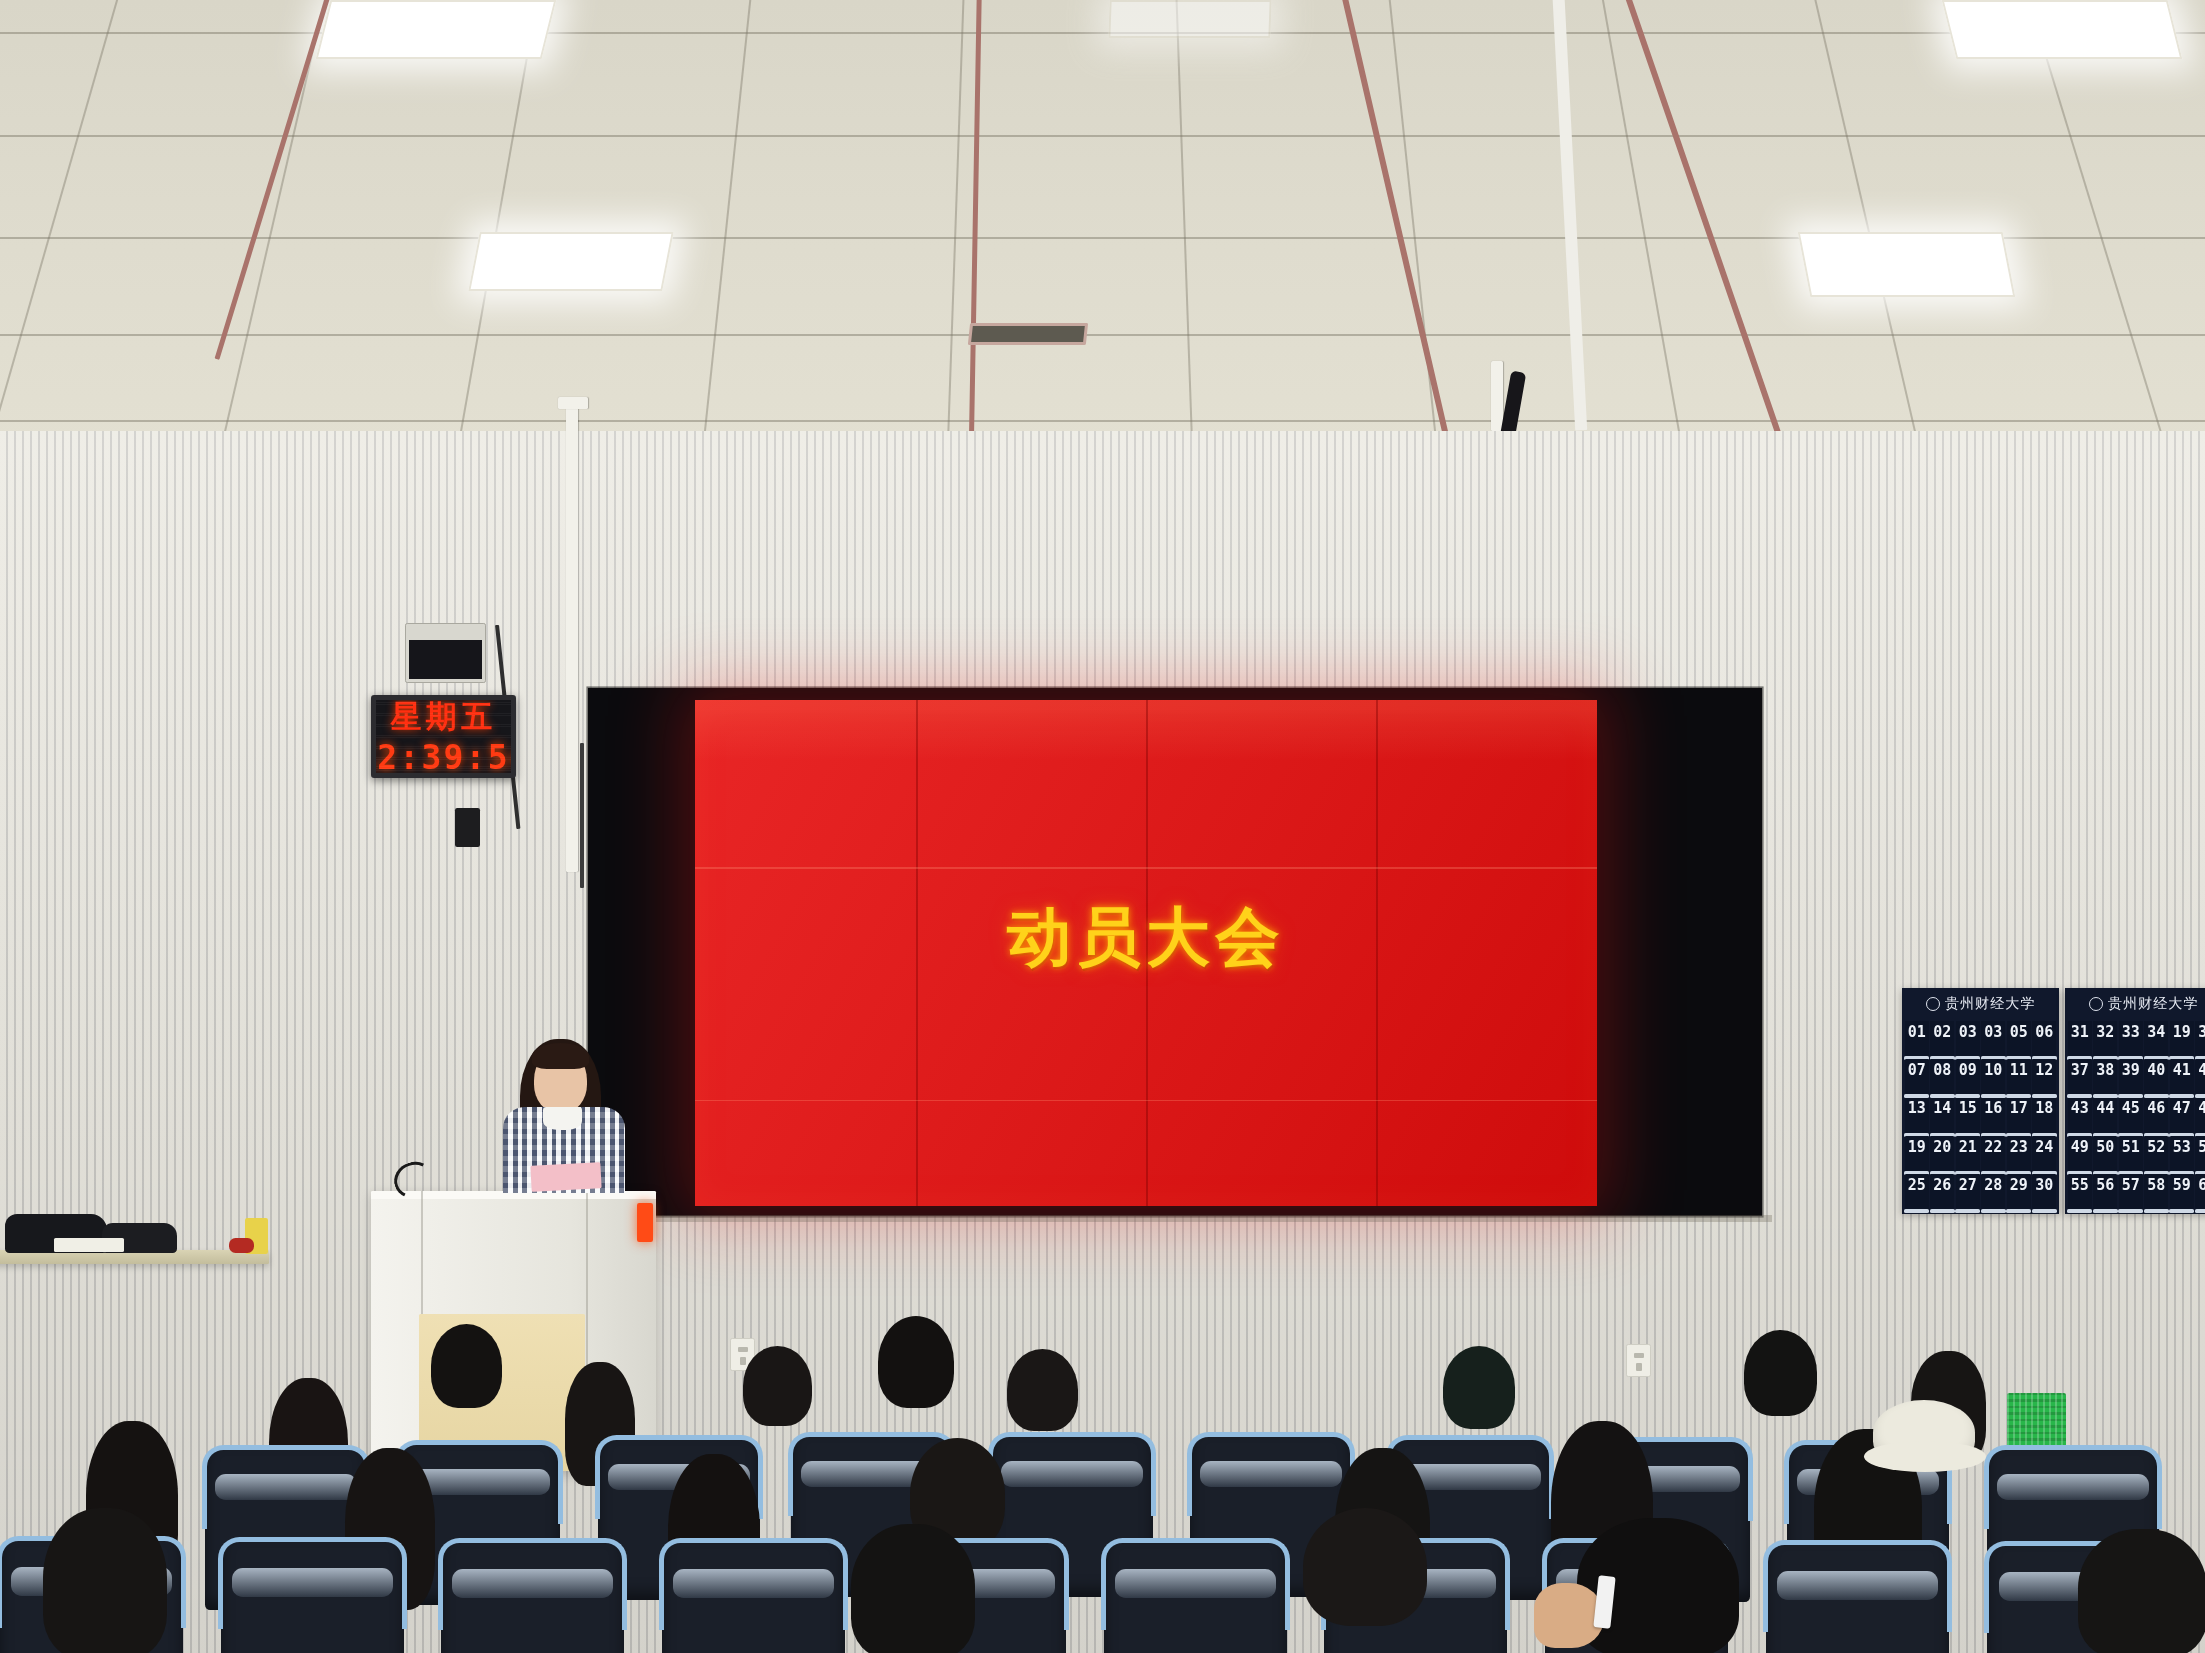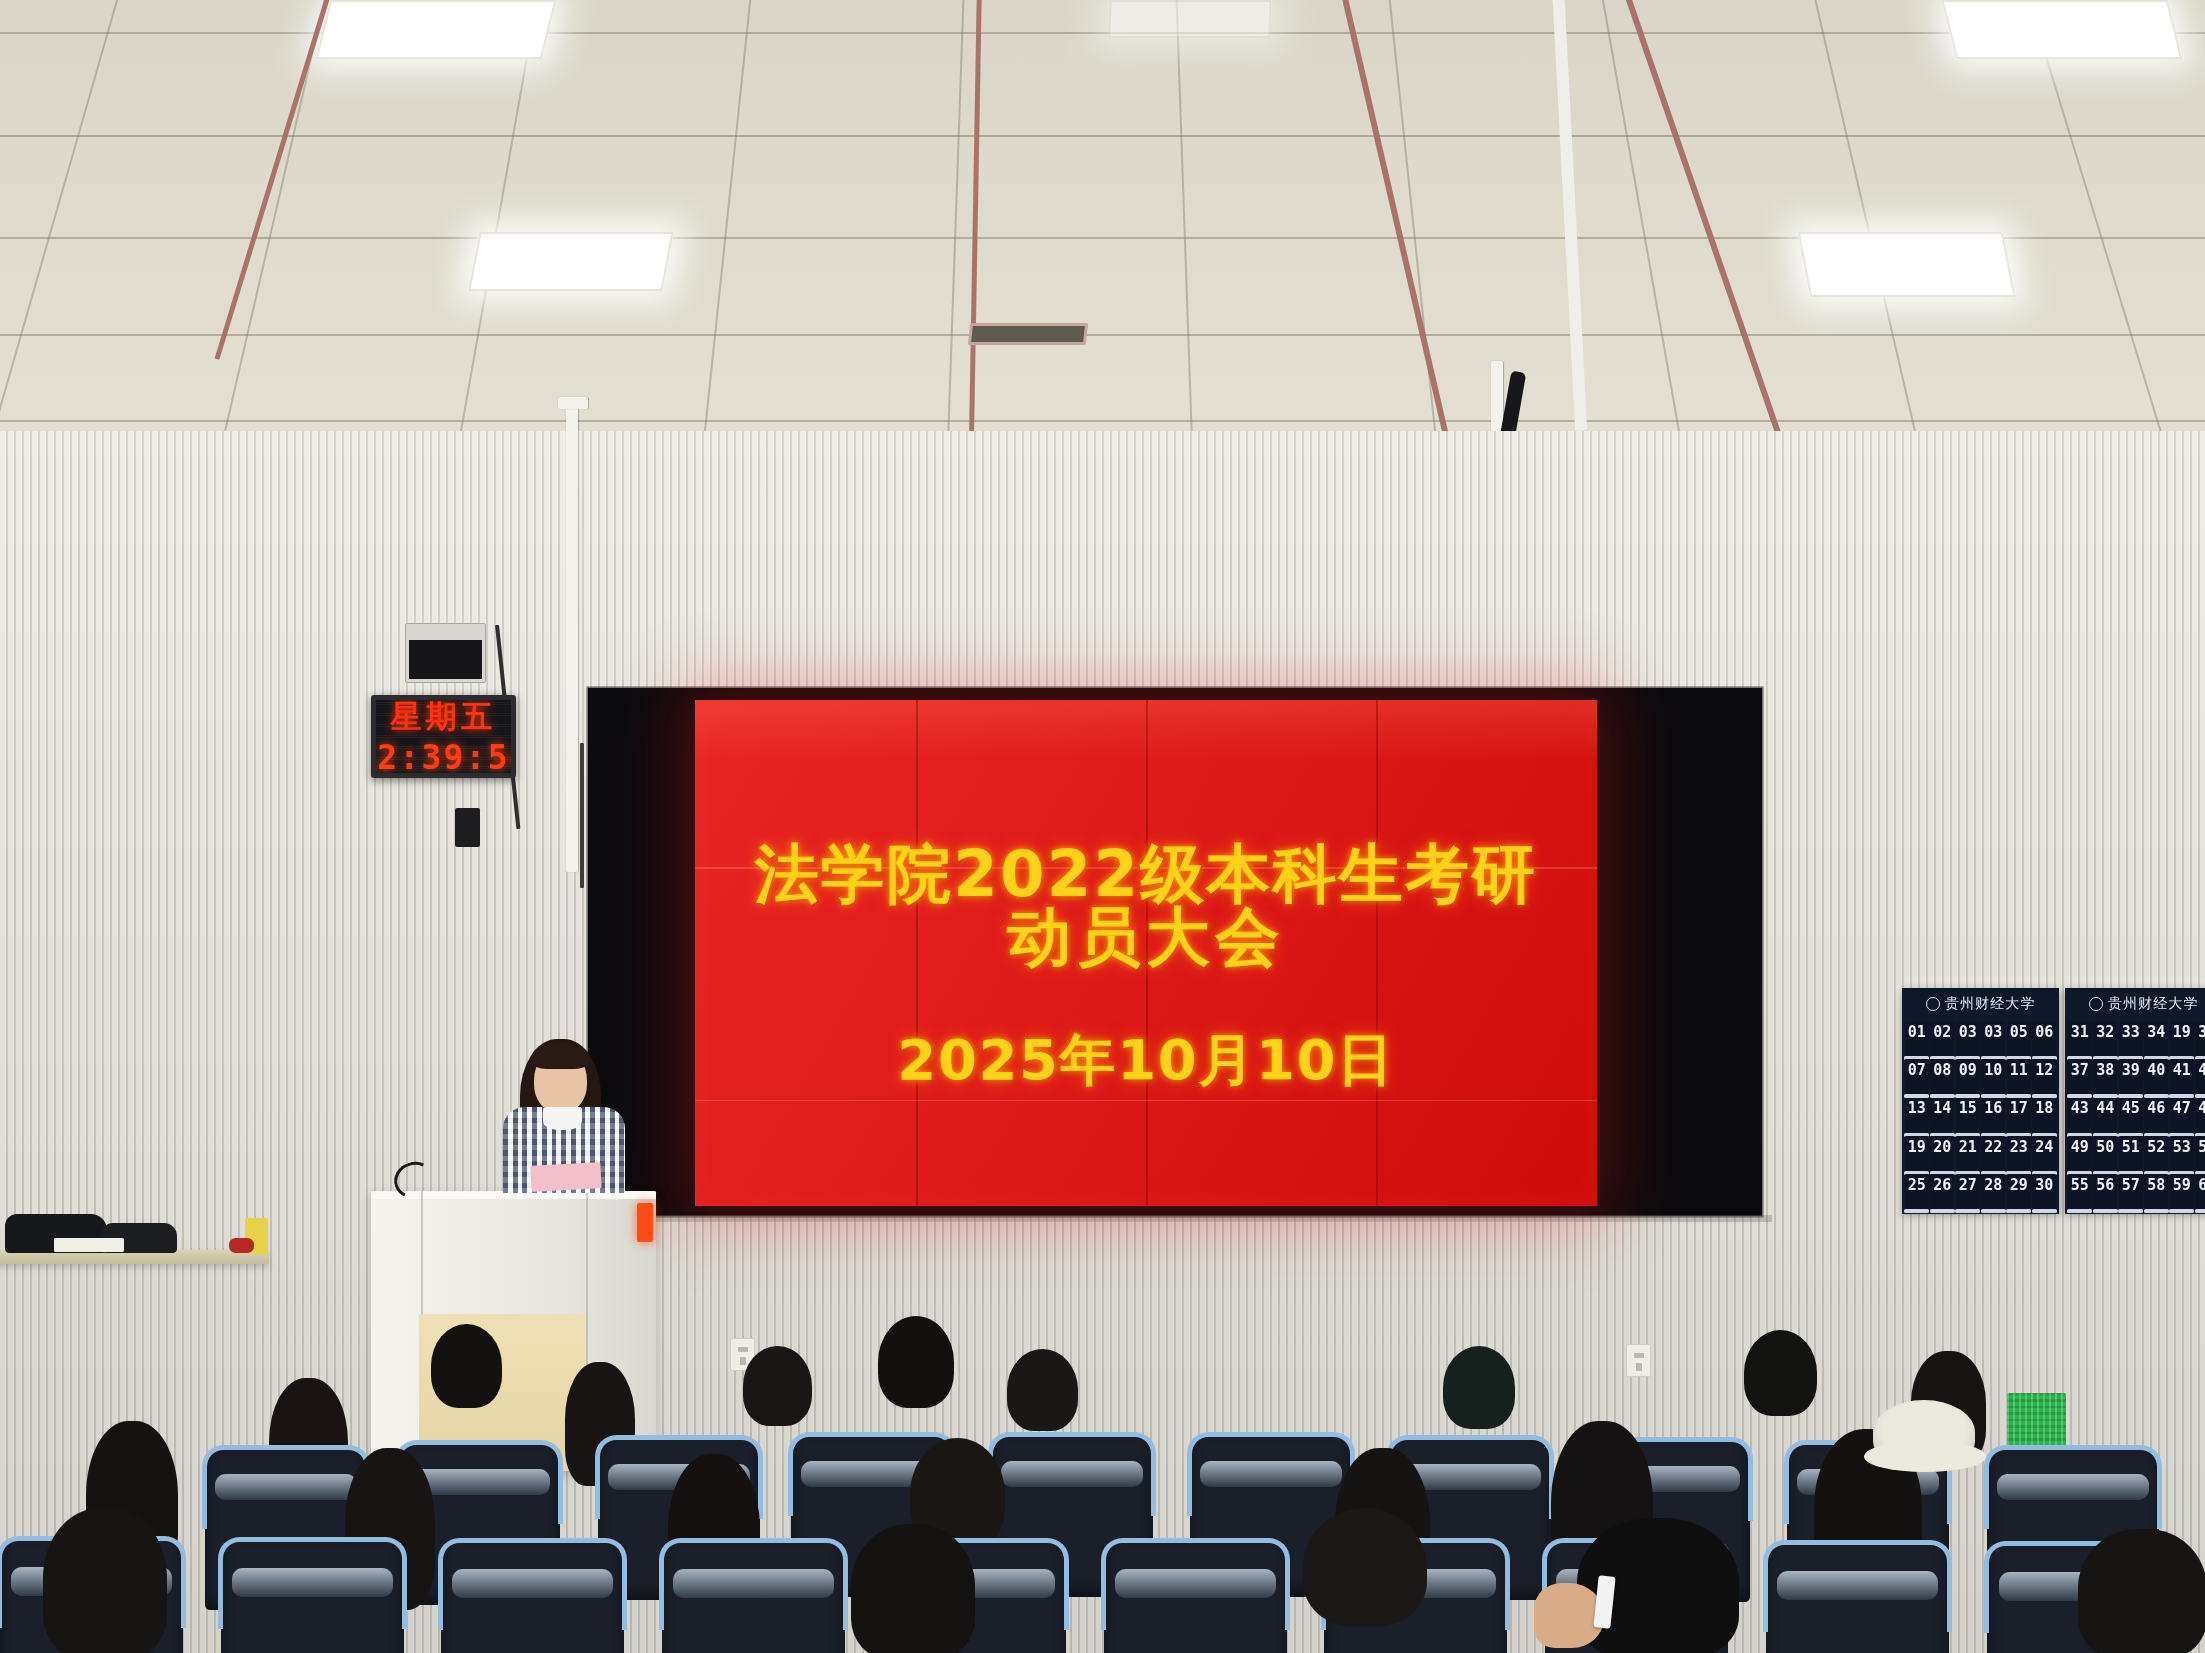--- a/index.html
+++ b/index.html
@@ -246,23 +246,21 @@
 
   <div class="screen-frame" style="left:588px; top:688px; width:1174px; height:528px;"></div>
 
   <div class="led-wall" style="left:695px; top:700px; width:902px; height:506px;">
     <div class="led-seam-v" style="left:24.5%;"></div>
     <div class="led-seam-v" style="left:50%;"></div>
     <div class="led-seam-v" style="left:75.5%;"></div>
     <div class="led-seam-h" style="top:33%;"></div>
     <div class="led-seam-h" style="top:79%;"></div>
 
-    <div class="led-text led-title-1" style="top:131px;">法学院2022级本科生考研</div>
     <div class="led-text led-title-2" style="top:194px;">动员大会</div>
-    <div class="led-text led-date" style="top:323px;">2025年10月10日</div>
   </div>
 
   <div class="pocket-board" style="left:1902px; top:988px; width:157px; height:226px;">
     <div class="pb-header">
       <span class="pb-logo"></span>
       <span>贵州财经大学</span>
     </div>
     <div class="pb-grid" id="pbgrid0">
         <div class="pb-cell">01</div>
         <div class="pb-cell">02</div>

